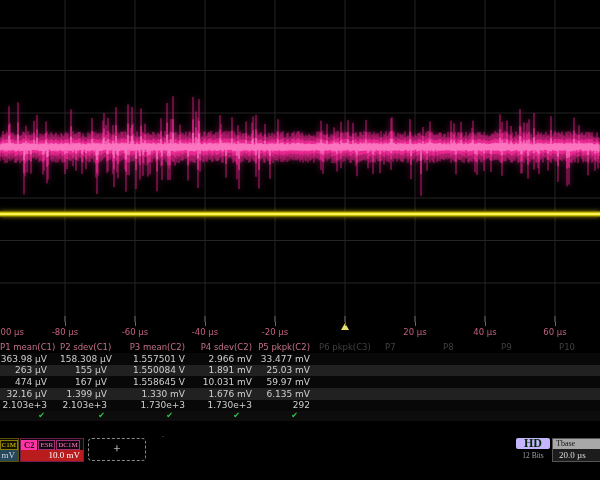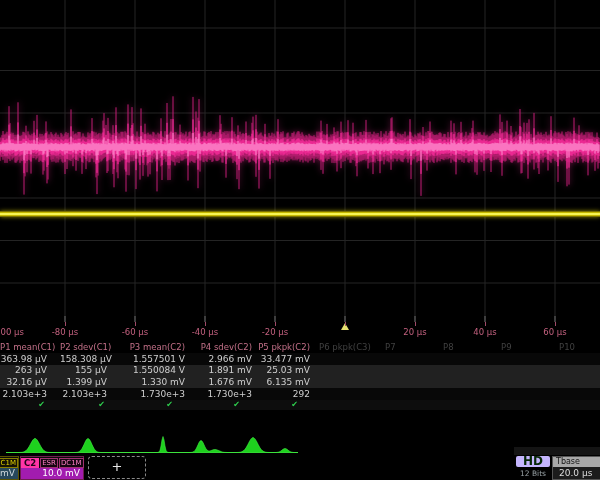--- a/index.html
+++ b/index.html
@@ -32,28 +32,28 @@
   .c8{width:58px;} .c9{flex:1;}
   .hd{color:#c27088;font-size:8.5px;}
   .hd.dim{color:#404040;text-align:left;padding-left:6px;}
   .chk{color:#2fd14f;font-size:8px;padding-right:15px;}
 
   
   #hist-svg{position:absolute;left:0;top:432px;}
   #tbase-shelf{position:absolute;left:514px;top:447px;width:86px;height:8px;background:#141414;}
 
   
-  #descbar{position:absolute;left:0;top:455px;width:600px;height:25px;background:#000;overflow:hidden;}
+  #descbar{position:absolute;left:0;top:437px;width:600px;height:25px;background:#000;overflow:hidden;font-family:Liberation Serif, serif;}
   .chbox{position:absolute;top:1px;height:22px;width:62px;background:#0a0a0a;}
   .chtop{height:11px;display:flex;align-items:center;gap:1px;}
   .chval{height:11px;font-size:9px;line-height:11px;color:#fff;text-align:right;padding-right:3px;}
   #c1box{left:-45px;border:1px solid #5a5200;}
   #c1box .chval{background:#27485c;color:#cfd8dd;}
   #c2box{left:20px;border:1px solid #6e1c4e;}
-  #c2box .chval{background:#a21caf;}
+  #c2box .chval{background:#b91c1c;}
   .c2tag{background:#ff35a6;color:#20041a;font-size:8.5px;font-weight:bold;padding:0 3px;height:10px;line-height:10px;}
   .mbadge{border:1px solid #a03070;color:#ff7fc4;background:#150511;font-size:7px;line-height:8px;height:8px;padding:0 1px;}
   .ybadge{border:1px solid #8a7e00;color:#e0d200;background:#151204;font-size:7px;line-height:8px;height:8px;padding:0 1px;margin-left:auto;}
   #addbox{position:absolute;left:88px;top:1px;width:56px;height:21px;border:1px dashed #8a8a8a;
           border-radius:4px;color:#e8e8e8;font-size:13px;text-align:center;line-height:20px;}
   #hdbadge{position:absolute;left:516px;top:1px;width:34px;height:11px;background:#c4b5fd;border-radius:2px;
            color:#052605;font-size:12px;font-weight:bold;text-align:center;line-height:11px;}
   #hdbits{position:absolute;left:516px;top:14px;width:34px;color:#97a0a4;font-size:7.5px;text-align:center;}
   #tbasebox{position:absolute;left:552px;top:1px;width:80px;height:22px;border:1px solid #555;}
   #tbasehead{height:10px;background:#a8a8a8;color:#151515;font-size:8px;line-height:10px;padding-left:3px;}
@@ -152,20 +152,32 @@
         <div class="tcell c1 val">155 µV</div>
         <div class="tcell c2 val">1.550084 V</div>
         <div class="tcell c3 val">1.891 mV</div>
         <div class="tcell c4 val">25.03 mV</div>
         <div class="tcell c5 val"></div>
         <div class="tcell c6 val"></div>
         <div class="tcell c7 val"></div>
         <div class="tcell c8 val"></div>
         <div class="tcell c9 val"></div>
       </div>
+      <div class="trow dark">
+        <div class="tcell c0 val">474 µV</div>
+        <div class="tcell c1 val">167 µV</div>
+        <div class="tcell c2 val">1.558645 V</div>
+        <div class="tcell c3 val">10.031 mV</div>
+        <div class="tcell c4 val">59.97 mV</div>
+        <div class="tcell c5 val"></div>
+        <div class="tcell c6 val"></div>
+        <div class="tcell c7 val"></div>
+        <div class="tcell c8 val"></div>
+        <div class="tcell c9 val"></div>
+      </div>
       <div class="trow light">
         <div class="tcell c0 val">32.16 µV</div>
         <div class="tcell c1 val">1.399 µV</div>
         <div class="tcell c2 val">1.330 mV</div>
         <div class="tcell c3 val">1.676 mV</div>
         <div class="tcell c4 val">6.135 mV</div>
         <div class="tcell c5 val"></div>
         <div class="tcell c6 val"></div>
         <div class="tcell c7 val"></div>
         <div class="tcell c8 val"></div>

